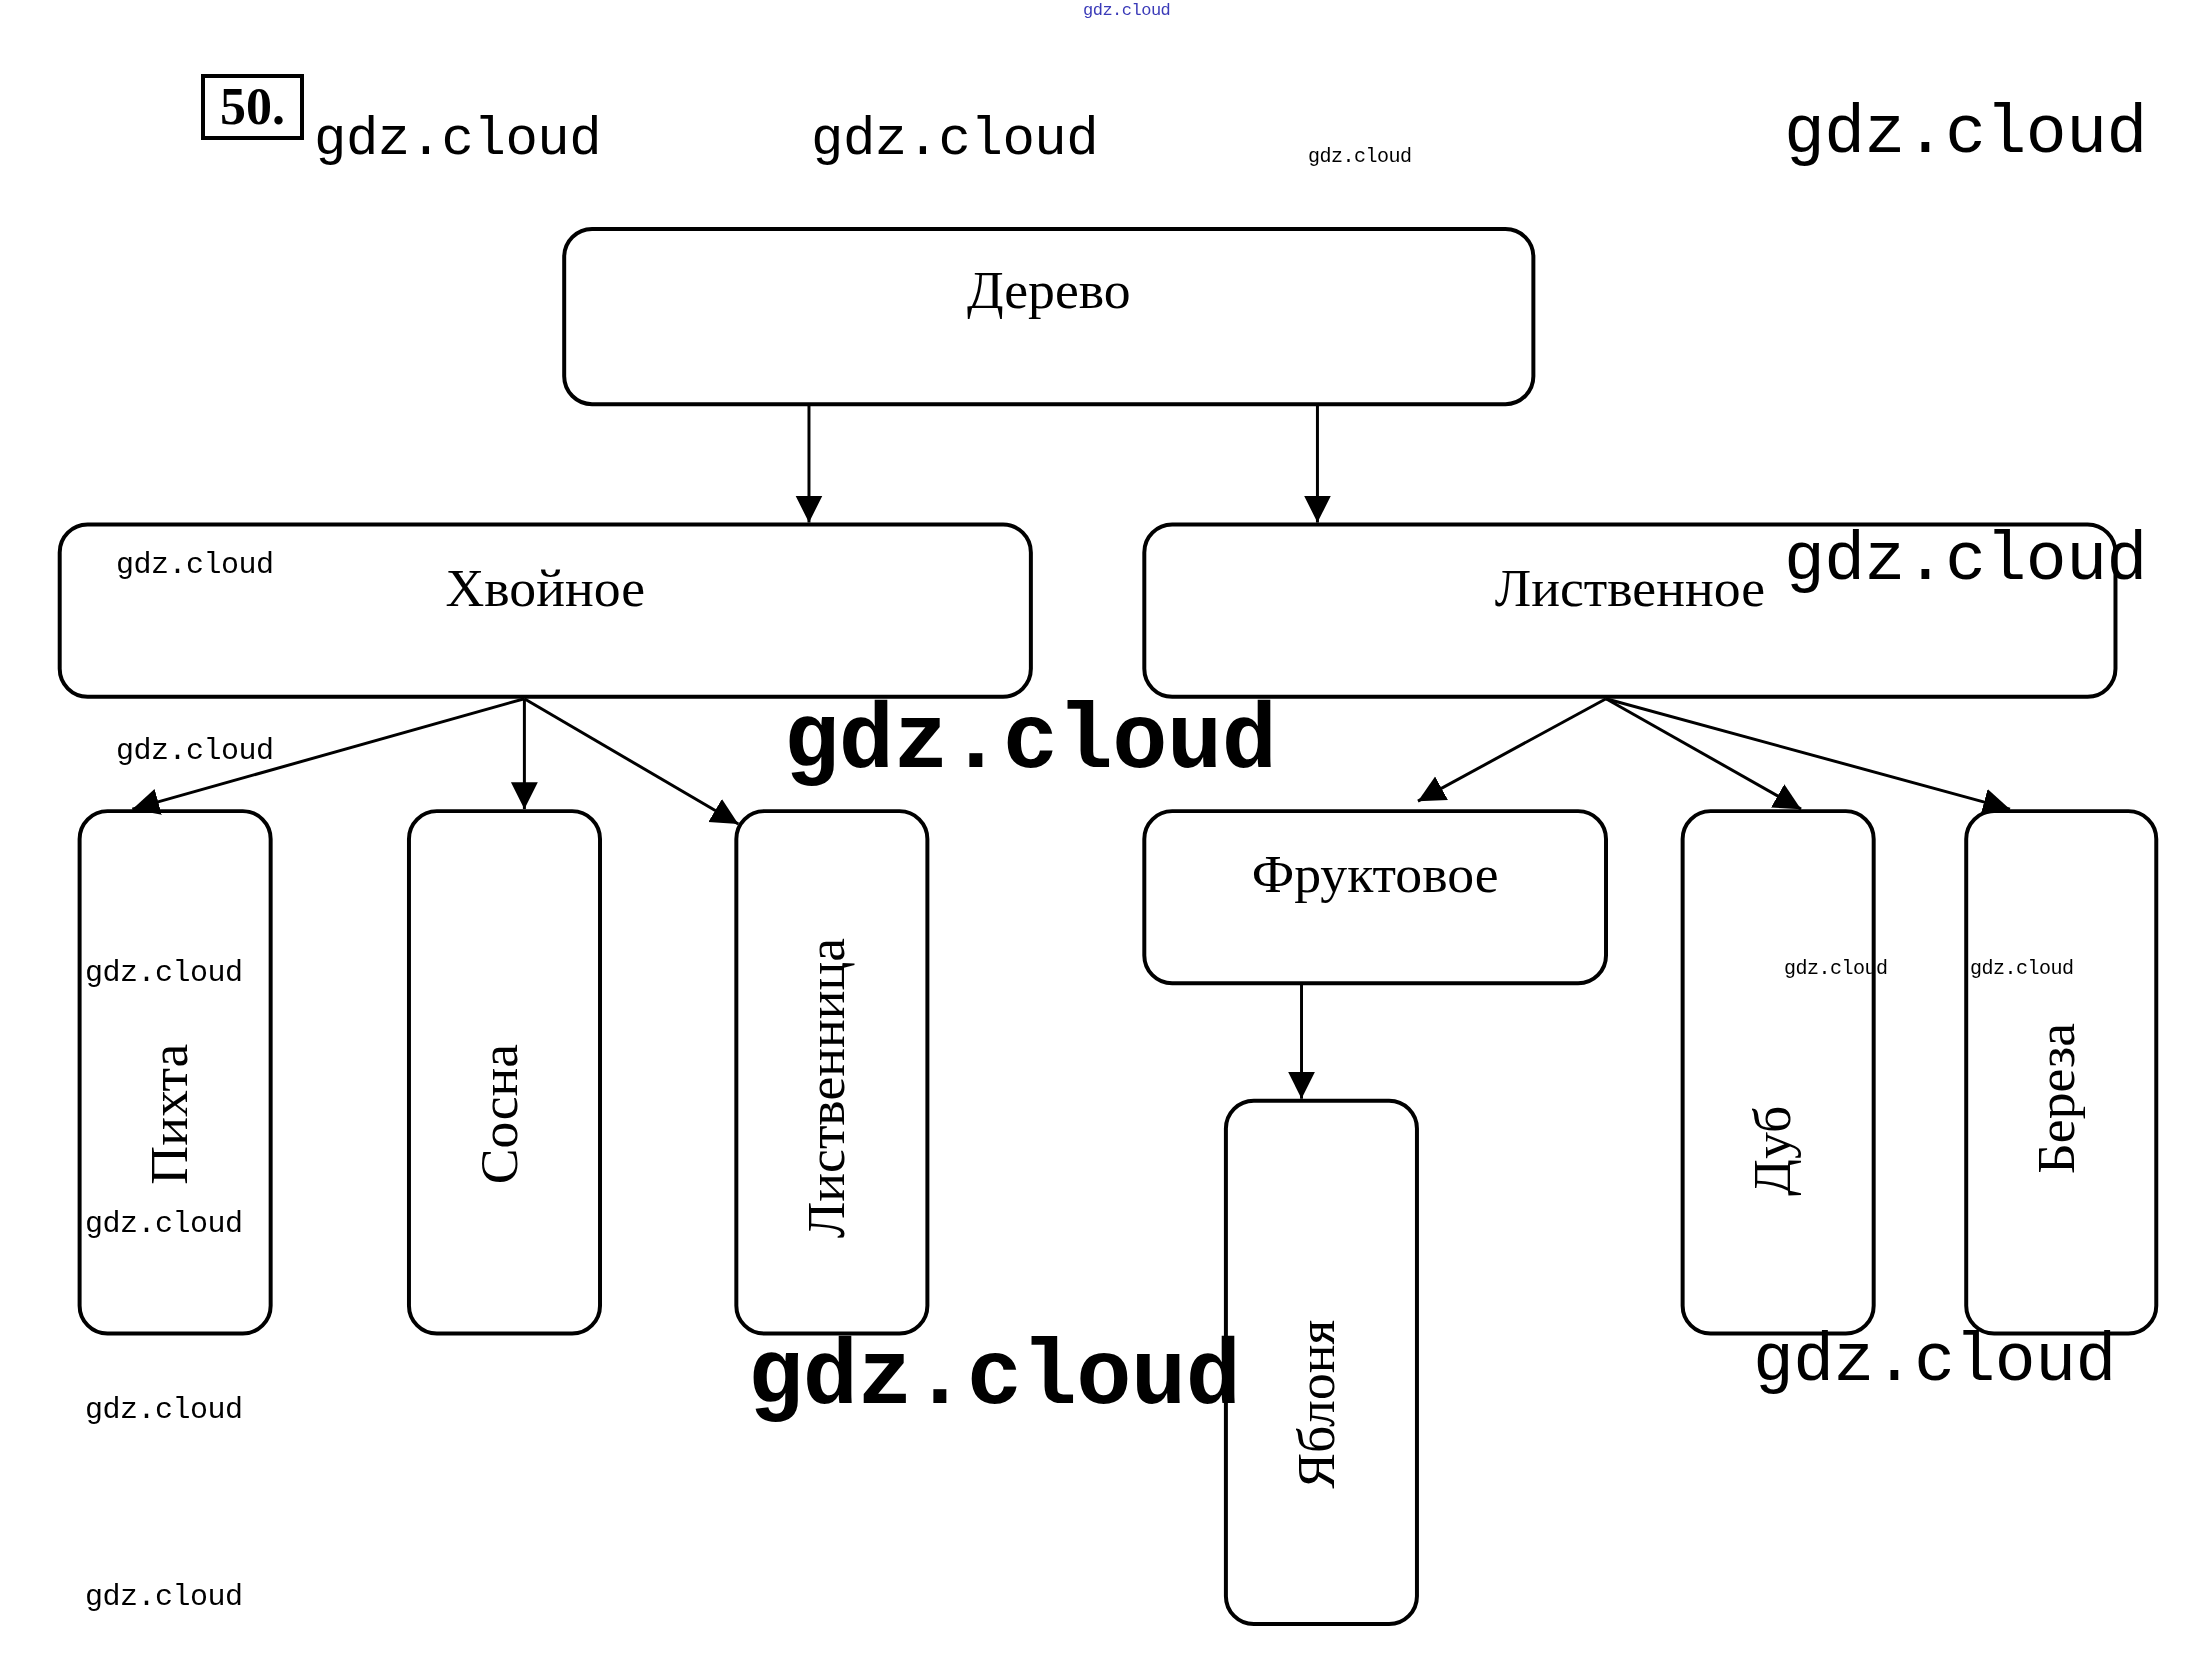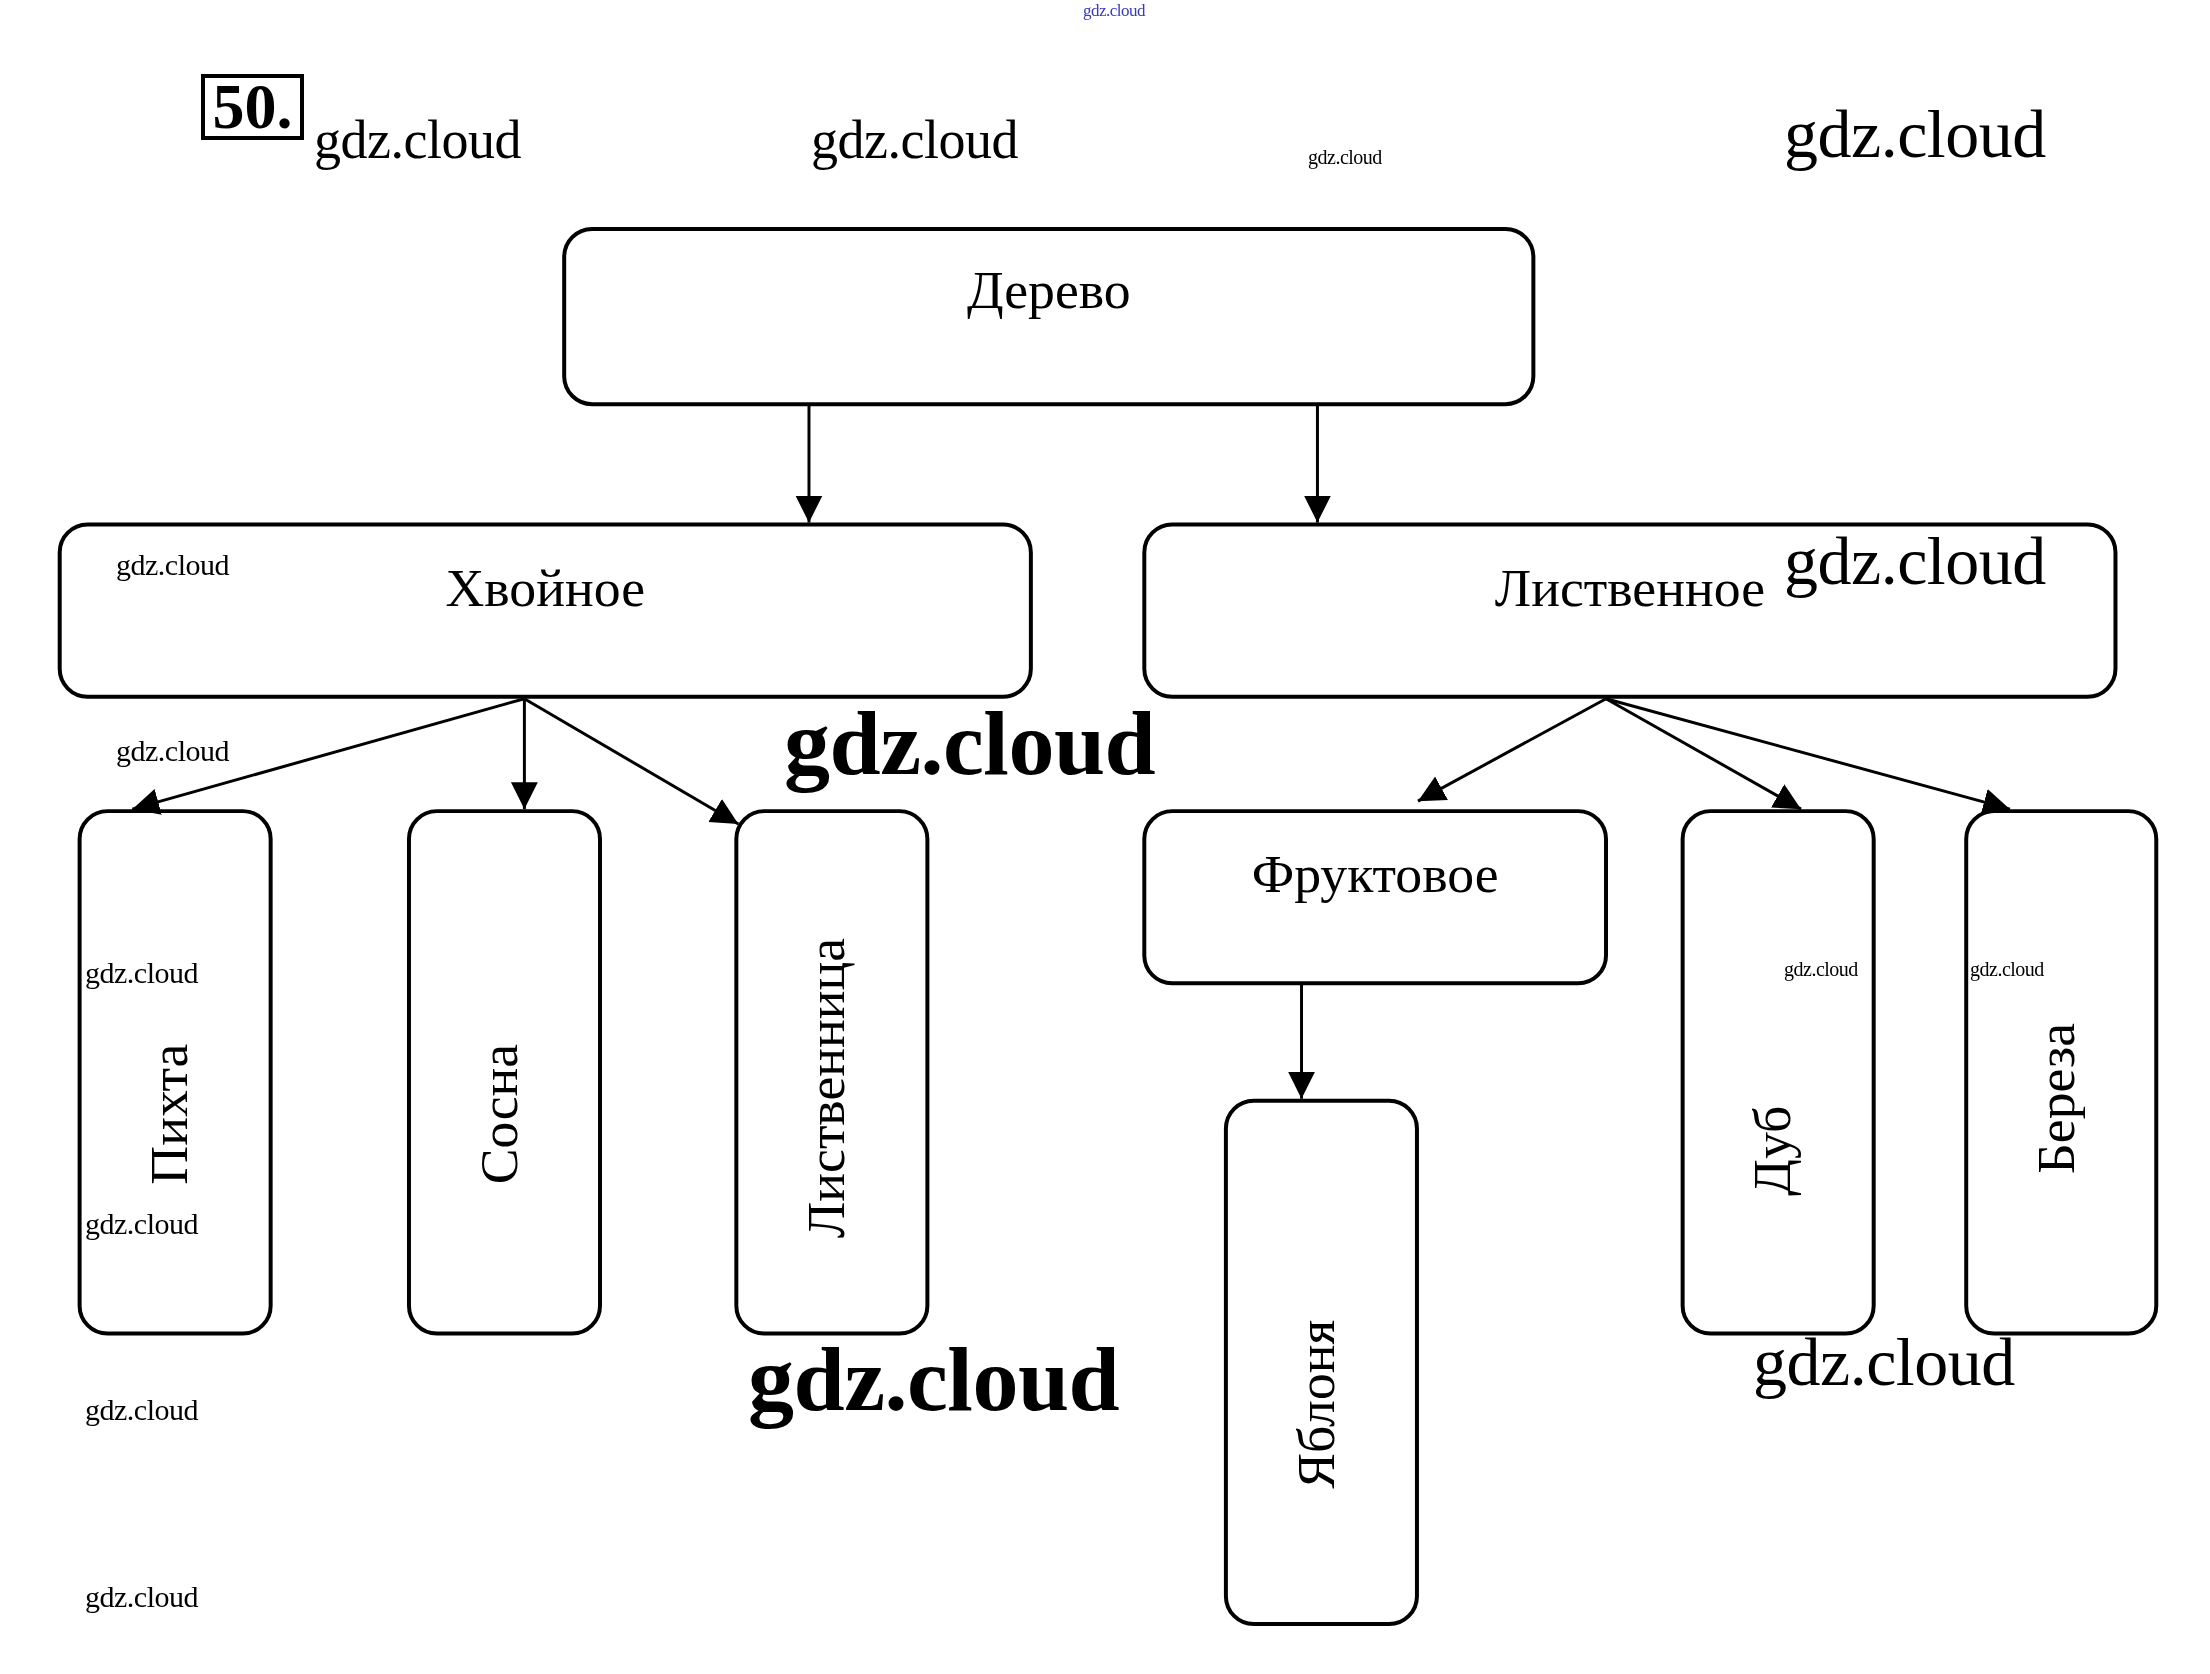--- a/index.html
+++ b/index.html
@@ -1,27 +1,27 @@
 <!DOCTYPE html>
 <html><head>
 <meta charset="utf-8">
 <style>
   html, body { margin: 0; padding: 0; background: #ffffff; }
   #page { position: relative; width: 2211px; height: 1675px; background: #fff; overflow: hidden; }
   svg#diagram { position: absolute; left: 0; top: 0; width: 2211px; height: 1675px; }
   .node-label { font-family: "Liberation Serif", "DejaVu Serif", serif; fill: #000; }
-  .wm { position: absolute; font-family: Liberation Serif, serif; color: #000; white-space: nowrap; line-height: 1; letter-spacing: -0.5px; }
+  .wm { position: absolute; font-family: Liberation Mono, monospace; color: #000; white-space: nowrap; line-height: 1; letter-spacing: -0.5px; }
   .wm-xl { font-size: 92px; font-weight: bold; }
   .wm-l { font-size: 68px; }
   .wm-m { font-size: 54px; }
   .wm-s { font-size: 30px; }
   .wm-xs { font-size: 20px; }
   .wm-top { font-size: 17px; color: #3a3ab8; }
   #task-number { position: absolute; left: 201px; top: 74px; width: 103px; height: 66px; border: 4px solid #000; box-sizing: border-box;
-    font-family: "Liberation Serif", serif; font-weight: bold; font-size: 64px; line-height: 58px; text-align: center; }
+    font-family: "Liberation Serif", serif; font-weight: bold; font-size: 52px; line-height: 58px; text-align: center; }
 </style>
 </head>
 <body>
 
 <div id="page">
 
   <div id="task-number">50.</div>
 
   <div class="wm wm-top" style="left:1083px; top:2px;">gdz.cloud</div>
   <div class="wm wm-m" style="left:314px; top:113px;">gdz.cloud</div>

